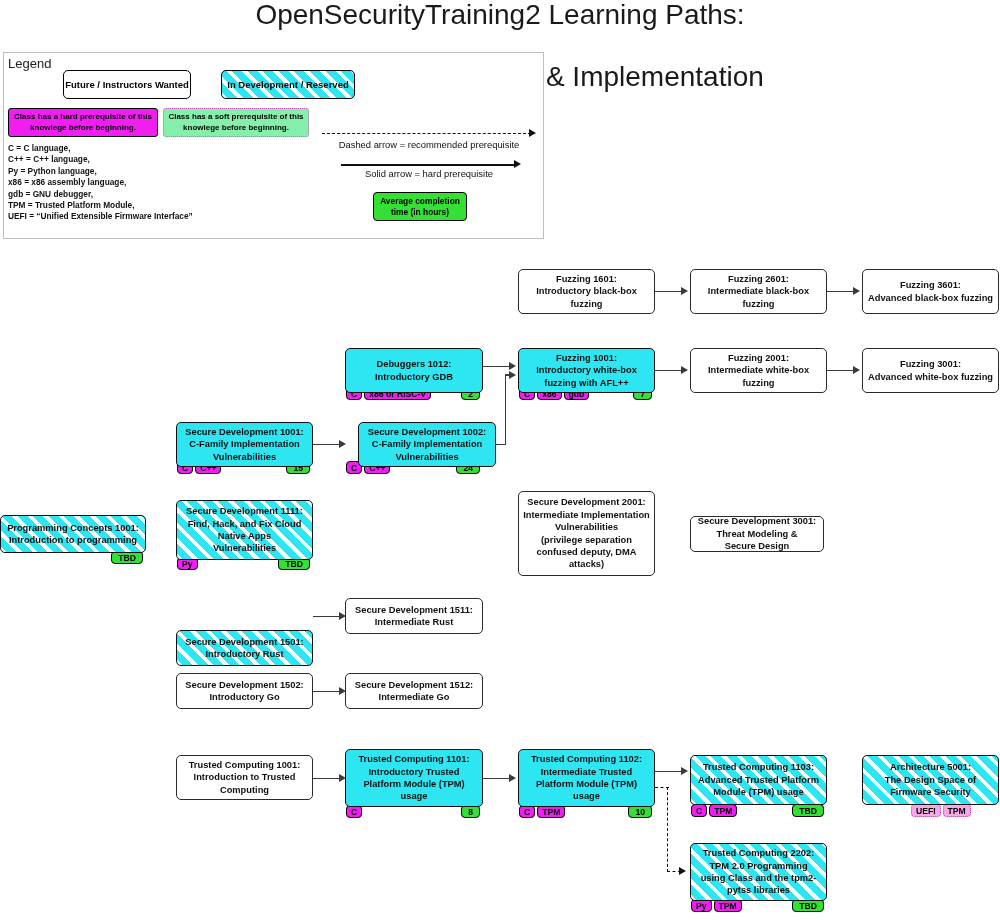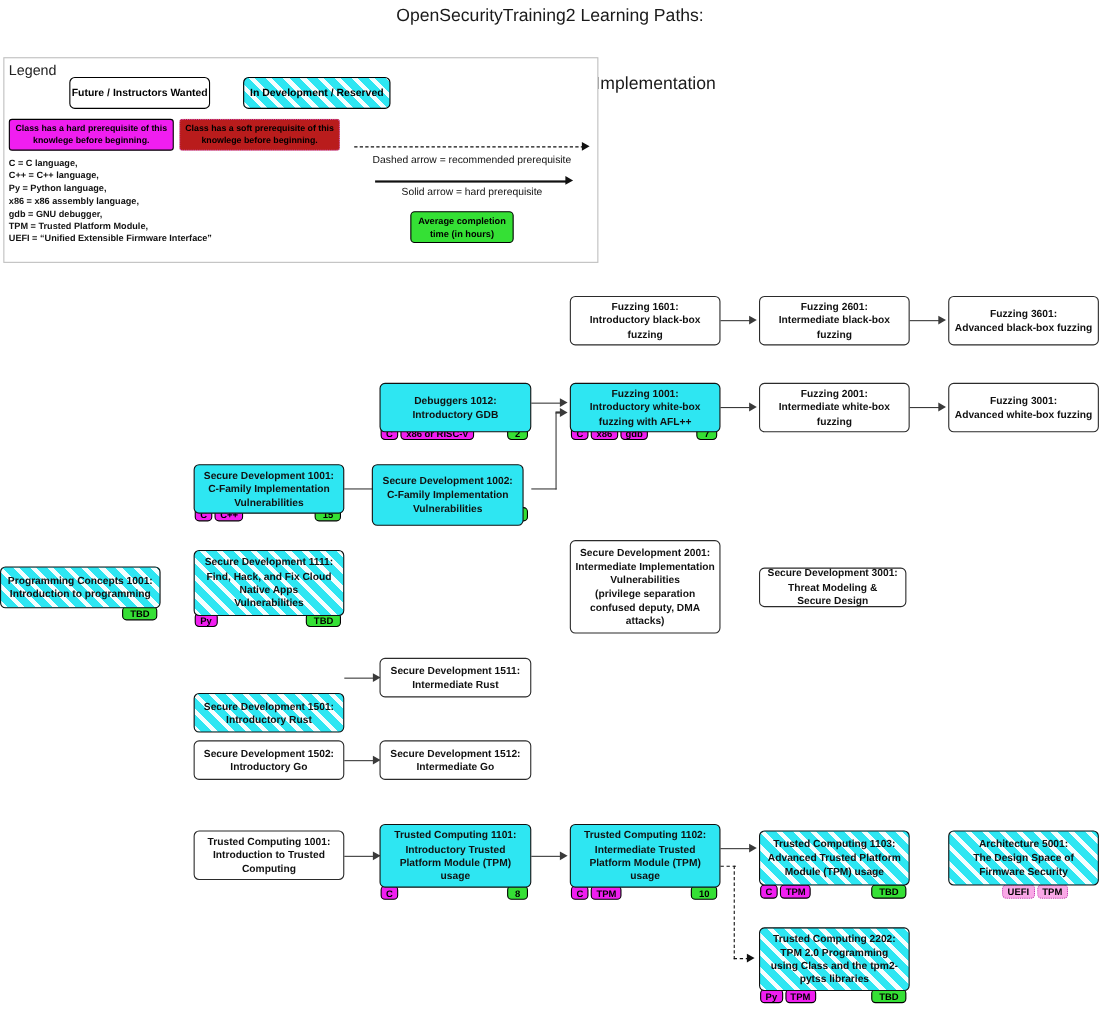--- a/index.html
+++ b/index.html
@@ -3,21 +3,21 @@
 <meta charset="utf-8">
 <style>
   html,body{margin:0;padding:0;background:#ffffff;}
   body{width:1000px;height:920px;position:relative;overflow:hidden;
        font-family:"Liberation Sans","DejaVu Sans",sans-serif;color:#000;}
 
   #canvas{position:absolute;left:0;top:0;width:1000px;height:920px;}
 
   
   .title{position:absolute;left:0;top:2px;width:1000px;text-align:center;
-         font-size:16px;line-height:26px;font-weight:400;color:#1a1a1a;}
+         font-size:28px;line-height:26px;font-weight:400;color:#1a1a1a;}
   .title .l2{display:block;margin-top:36px;}
 
   
   .legend-box{position:absolute;left:3px;top:52px;width:541px;height:187px;
               border:1px solid #bfbfbf;background:#fff;box-sizing:border-box;}
   .legend-label{position:absolute;left:8px;top:56px;font-size:13px;color:#222;}
 
   .lg-node{position:absolute;box-sizing:border-box;border:1.6px solid #000;
            border-radius:5px;display:flex;align-items:center;justify-content:center;
            text-align:center;font-size:9.5px;font-weight:600;color:#000;}
@@ -57,21 +57,21 @@
   .dashh{position:absolute;height:0;border-top:1.8px dashed #111;z-index:1;}
   .dashv{position:absolute;width:0;border-left:1.8px dashed #111;z-index:1;}
 
   
   .pre-hard{position:absolute;left:8px;top:108px;width:150px;height:29px;
             background:#f01ef0;border:1.6px solid #000;border-radius:3px;
             display:flex;align-items:center;justify-content:center;text-align:center;
             font-size:8px;line-height:10.5px;font-weight:700;color:#000;padding:0 3px;
             box-sizing:border-box;}
   .pre-soft{position:absolute;left:163px;top:108px;width:146px;height:29px;
-            background:#b91c1c;border:1.6px dotted #d05ac0;border-radius:3px;
+            background:#86efac;border:1.6px dotted #d05ac0;border-radius:3px;
             display:flex;align-items:center;justify-content:center;text-align:center;
             font-size:8px;line-height:10.5px;font-weight:700;color:#000;padding:0 3px;
             box-sizing:border-box;}
   .abbrevs{position:absolute;left:8px;top:143px;font-size:8.3px;line-height:11.4px;
            font-weight:700;color:#111;}
   .lg-cap{position:absolute;font-size:9.4px;color:#111;text-align:center;}
   .lg-hours{position:absolute;left:373px;top:192px;width:92px;height:27px;
             background:#35e035;border:1.4px solid #000;border-radius:4px;
             display:flex;align-items:center;justify-content:center;text-align:center;
             font-size:8.4px;line-height:11px;font-weight:700;color:#000;}
@@ -211,21 +211,21 @@
   </div>
   <div class="tags" style="left:177px;top:461px;width:135px;">
     <span class="tag hard">C</span>
     <span class="tag hard">C++</span>
     <span class="tag hours">15</span>
   </div>
 
   <div class="ln lnh" style="left:313px;top:443.5px;width:27px;"></div>
   <div class="arw" style="left:339px;top:439.5px;"></div>
 
-  <div class="node pub" style="left:338px;top:422px;width:138px;height:56px;">
+  <div class="node pub" style="left:358px;top:422px;width:138px;height:45px;">
     <div class="inner">
       <div>Secure Development 1002:</div>
       <div>C-Family Implementation</div>
       <div>Vulnerabilities</div>
     </div>
   </div>
   <div class="tags" style="left:346px;top:461px;width:136px;">
     <span class="tag hard">C</span>
     <span class="tag hard">C++</span>
     <span class="tag hours">24</span>

